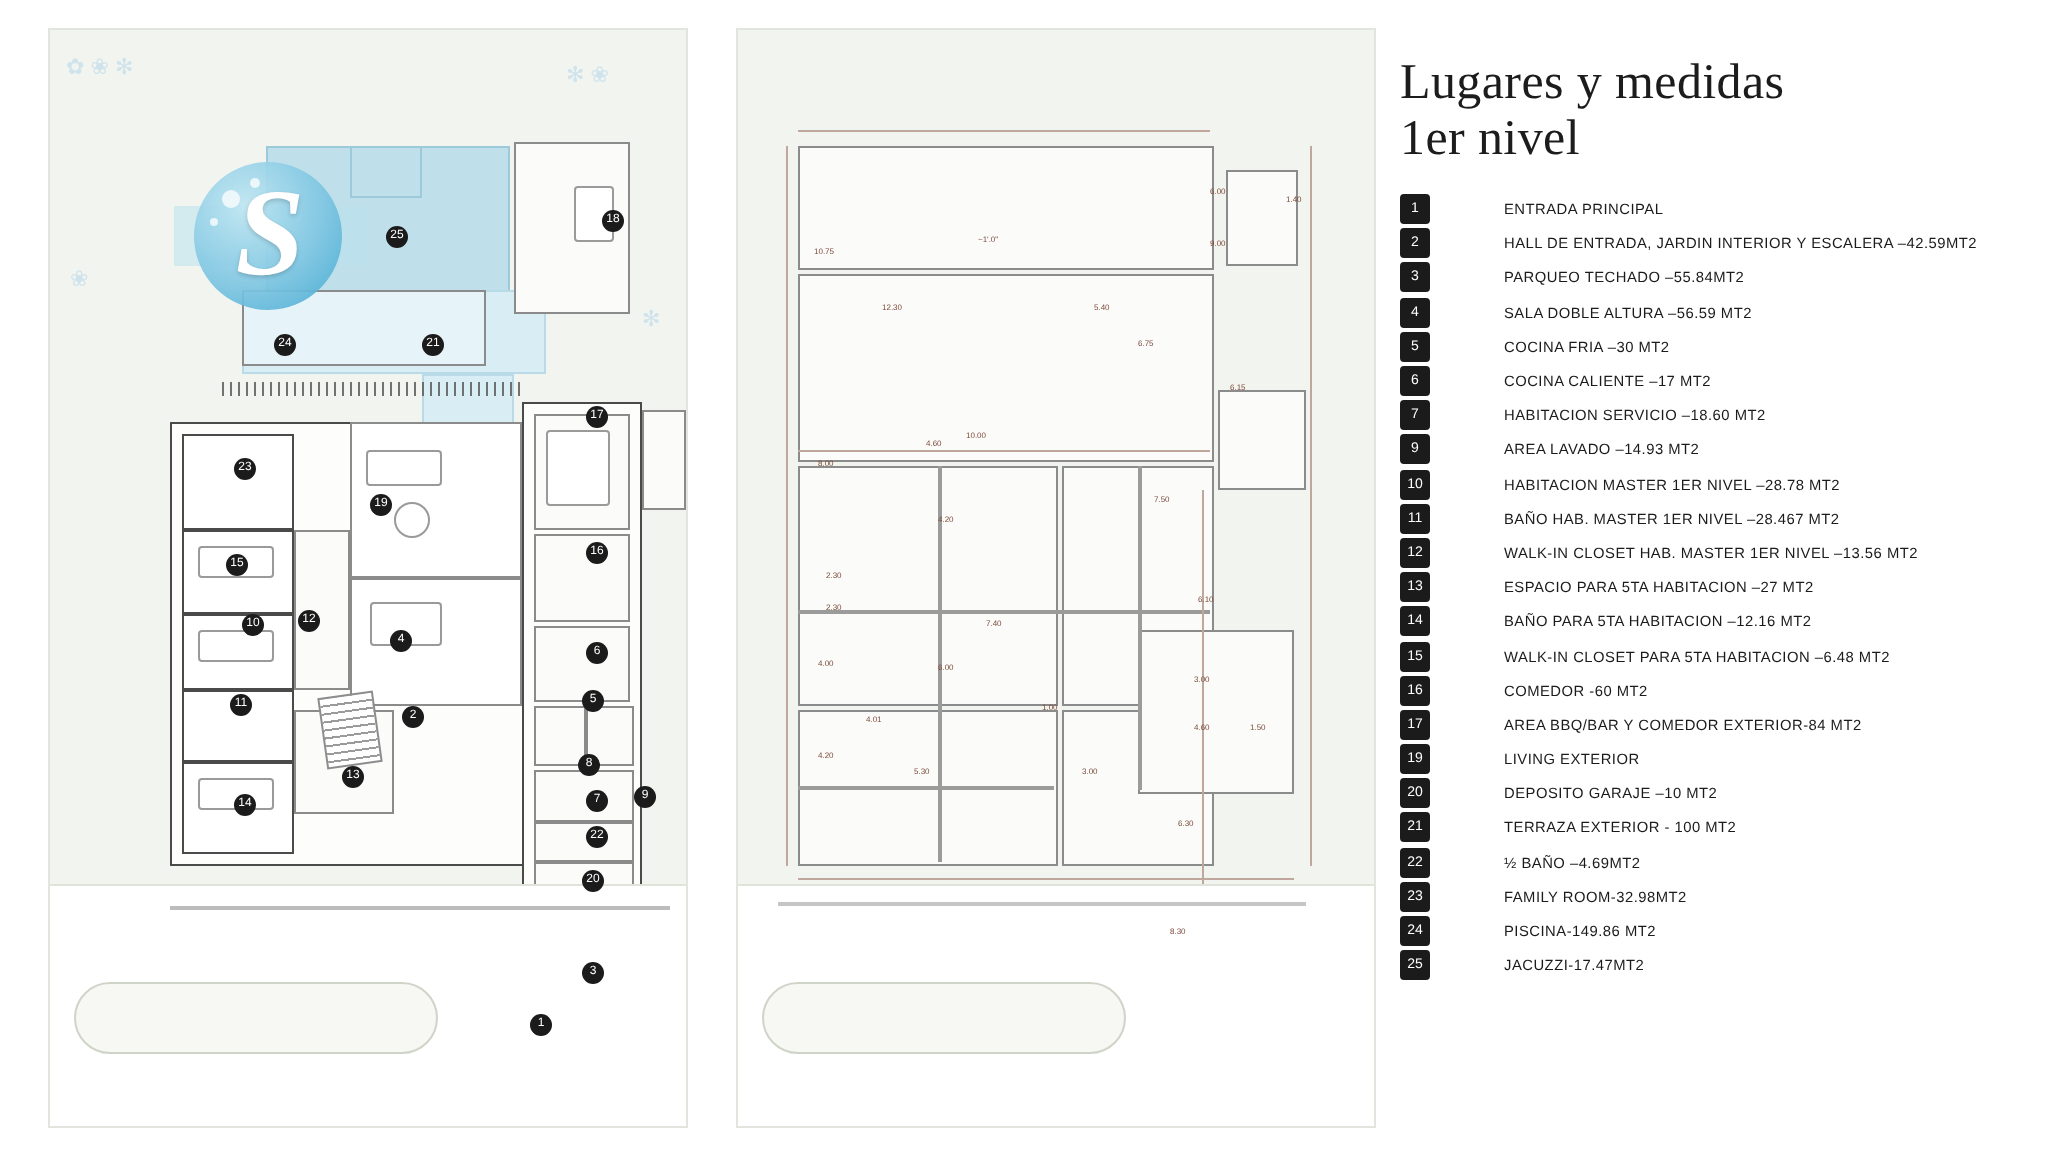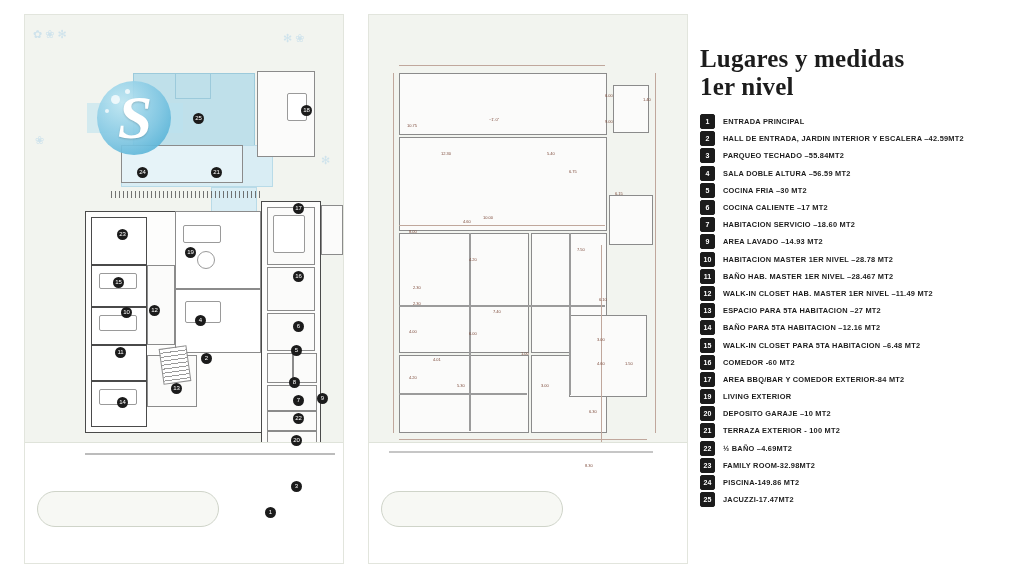--- a/index.html
+++ b/index.html
@@ -195,42 +195,42 @@
     position: absolute;
     display: block;
     border-radius: 50%;
     background: rgba(255,255,255,.75);
   }
 
   
   #legend {
     position: absolute;
     left: 700px;
-    top: 45px;
+    top: 28px;
     width: 300px;
-    font-weight: bold;
   }
   #legend-title {
     font-family: "Liberation Serif", serif;
     font-size: 25px;
     line-height: 28px;
     color: #1c1c1c;
     letter-spacing: .2px;
     margin-bottom: 12px;
     white-space: pre-line;
   }
   .legend-list {
     margin: 0;
     padding: 0;
     list-style: none;
   }
   .legend-item {
     display: flex;
     align-items: center;
     height: 17.2px;
+    gap: 29px;
   }
   .legend-num {
     flex: 0 0 auto;
     width: 13px;
     height: 13px;
     border: 1px solid #3a3a3a;
     border-radius: 2px;
     font-size: 7px;
     line-height: 13px;
     text-align: center;
@@ -457,21 +457,21 @@
       <li class="legend-item">
         <span class="legend-num filled">10</span>
         <span class="legend-label">HABITACION MASTER 1ER NIVEL –28.78 MT2</span>
       </li>
       <li class="legend-item">
         <span class="legend-num filled">11</span>
         <span class="legend-label">BAÑO HAB. MASTER 1ER NIVEL –28.467 MT2</span>
       </li>
       <li class="legend-item">
         <span class="legend-num filled">12</span>
-        <span class="legend-label">WALK-IN CLOSET HAB. MASTER 1ER NIVEL –11.49 MT2</span>
+        <span class="legend-label">WALK-IN CLOSET HAB. MASTER 1ER NIVEL –13.56 MT2</span>
       </li>
       <li class="legend-item">
         <span class="legend-num filled">13</span>
         <span class="legend-label">ESPACIO PARA 5TA HABITACION –27 MT2</span>
       </li>
       <li class="legend-item">
         <span class="legend-num filled">14</span>
         <span class="legend-label">BAÑO PARA 5TA HABITACION –12.16 MT2</span>
       </li>
       <li class="legend-item">

